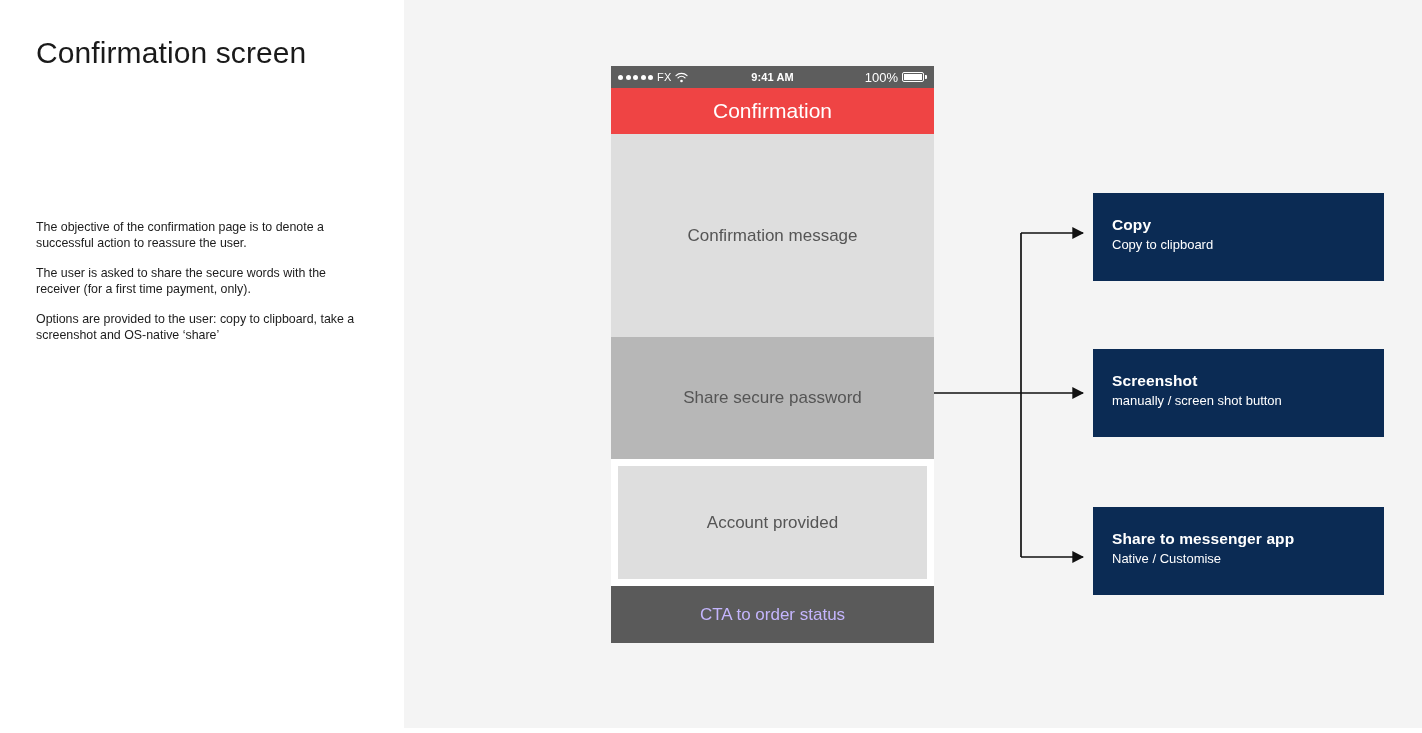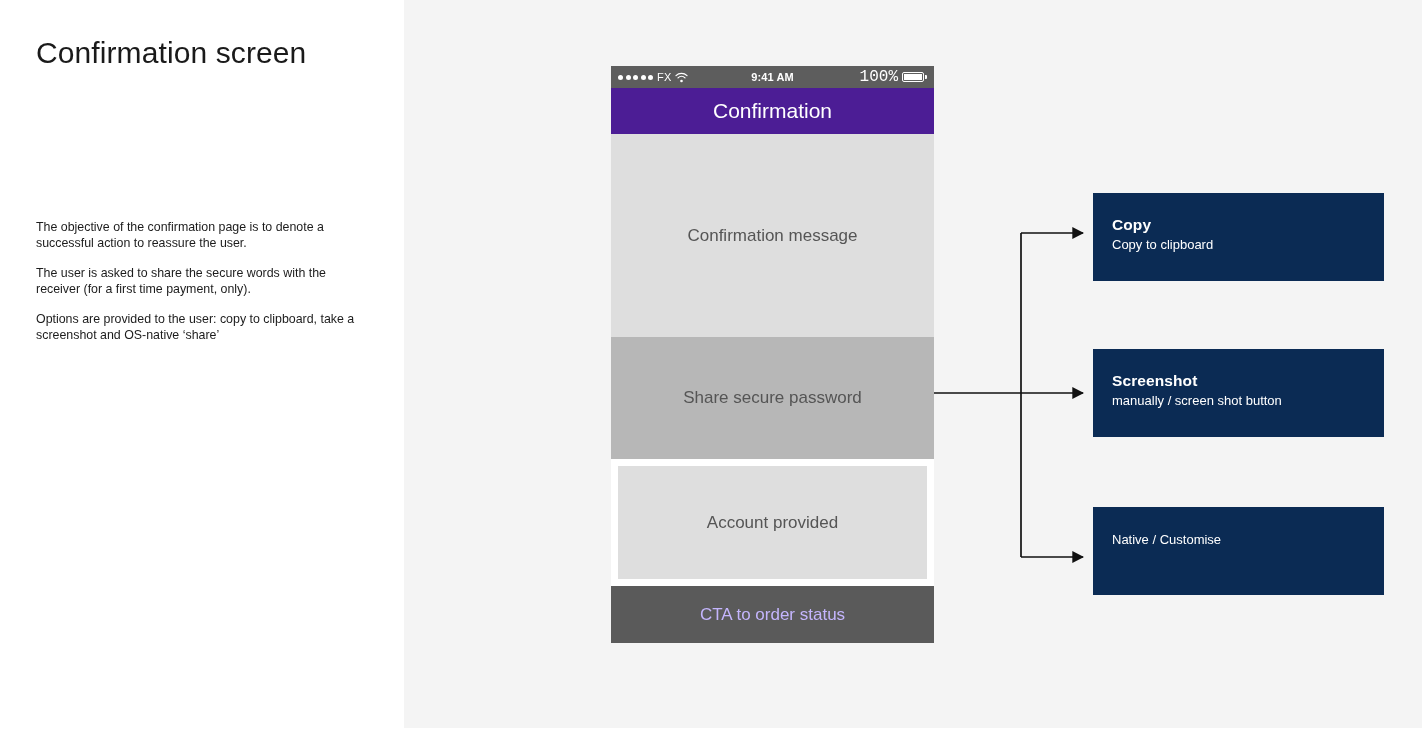--- a/index.html
+++ b/index.html
@@ -43,31 +43,31 @@
   .sb-left { display: flex; align-items: center; gap: 4px; }
   .sig-dots { display: flex; gap: 2.5px; align-items: center; }
   .sig-dots i { width: 5px; height: 5px; border-radius: 50%; background: #fff; display: block; }
   .carrier { font-size: 11px; letter-spacing: 0.2px; }
   .wifi { display: inline-block; width: 13px; height: 11px; position: relative; }
   .sb-center {
     position: absolute; left: 0; right: 0; text-align: center;
     font-size: 11px; font-weight: 700; letter-spacing: 0.1px;
   }
   .sb-right { margin-left: auto; display: flex; align-items: center; gap: 4px; z-index: 2; }
-  .batt-pct { font-size: 16px; font-family: Liberation Mono, monospace; }
+  .batt-pct { font-size: 13px; }
   .battery { display: flex; align-items: center; }
   .battery-body {
     width: 22px; height: 10px; border: 1px solid #fff; border-radius: 2px;
     padding: 1px; display: block;
   }
   .battery-fill { width: 100%; height: 100%; background: #fff; display: block; }
   .battery-cap { width: 2px; height: 4px; background: #fff; margin-left: 1px; border-radius: 0 1px 1px 0; }
 
   .nav-bar {
-    height: 46px; background: #4c1d95; color: #ffffff;
+    height: 46px; background: #ef4444; color: #ffffff;
     display: flex; align-items: center; justify-content: center;
     font-size: 21px; font-weight: 400;
   }
 
   .block {
     display: flex; align-items: center; justify-content: center;
     color: #555555; font-size: 17px; font-weight: 400;
   }
   .block-confirmation { height: 203px; background: #dedede; }
   .block-share { height: 122px; background: #b7b7b7; }
@@ -168,20 +168,21 @@
     <div class="card-title">Copy</div>
     <div class="card-sub">Copy to clipboard</div>
   </div>
 
   <div class="card card-screenshot">
     <div class="card-title">Screenshot</div>
     <div class="card-sub">manually / screen shot button</div>
   </div>
 
   <div class="card card-share">
+    <div class="card-title">Share to messenger app</div>
     <div class="card-sub">Native / Customise</div>
   </div>
 
   <svg class="connectors">
     <defs>
       <marker id="arrowhead" viewBox="0 0 10 10" refX="9" refY="5" markerWidth="7" markerHeight="7" orient="auto-start-reverse">
         <path d="M 0 0 L 10 5 L 0 10 z" fill="#111111"></path>
       </marker>
     </defs>
 

